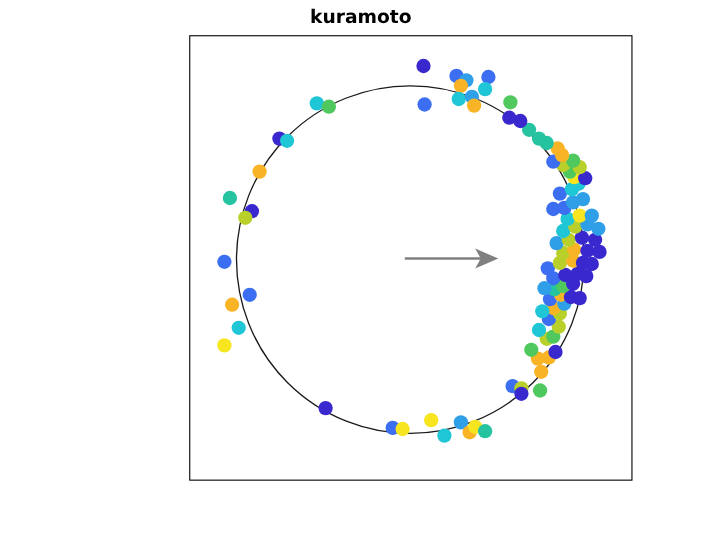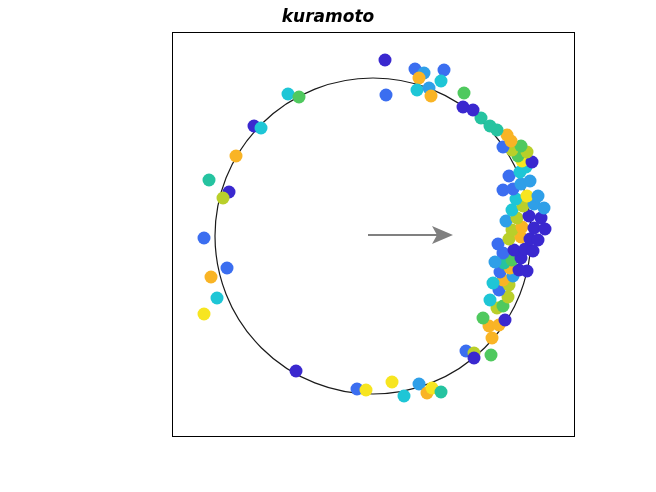--- a/index.html
+++ b/index.html
@@ -25,21 +25,20 @@
     position: absolute;
     left: 0;
     top: 6px;
     width: 656px;
     text-align: center;
     font-size: 17px;
     font-weight: bold;
     color: #000000;
     letter-spacing: 0px;
     font-family: "DejaVu Sans", "Liberation Sans", sans-serif;
-    font-style: italic;
   }
   #axes-svg {
     position: absolute;
     left: 0; top: 0;
   }
 </style>
 </head>
 <body>
 
 <div id="figure">

